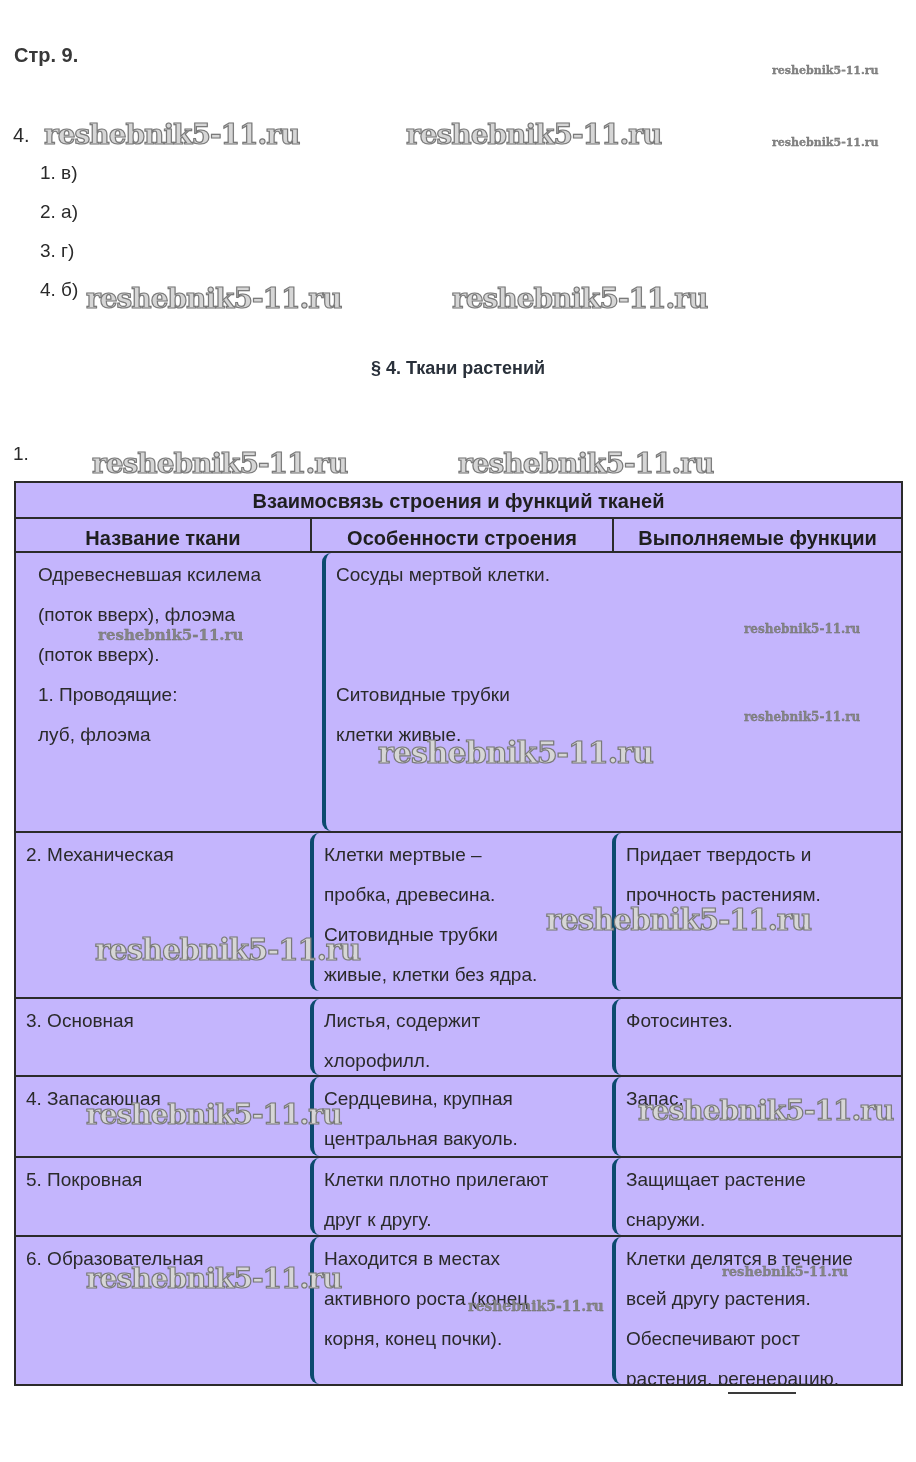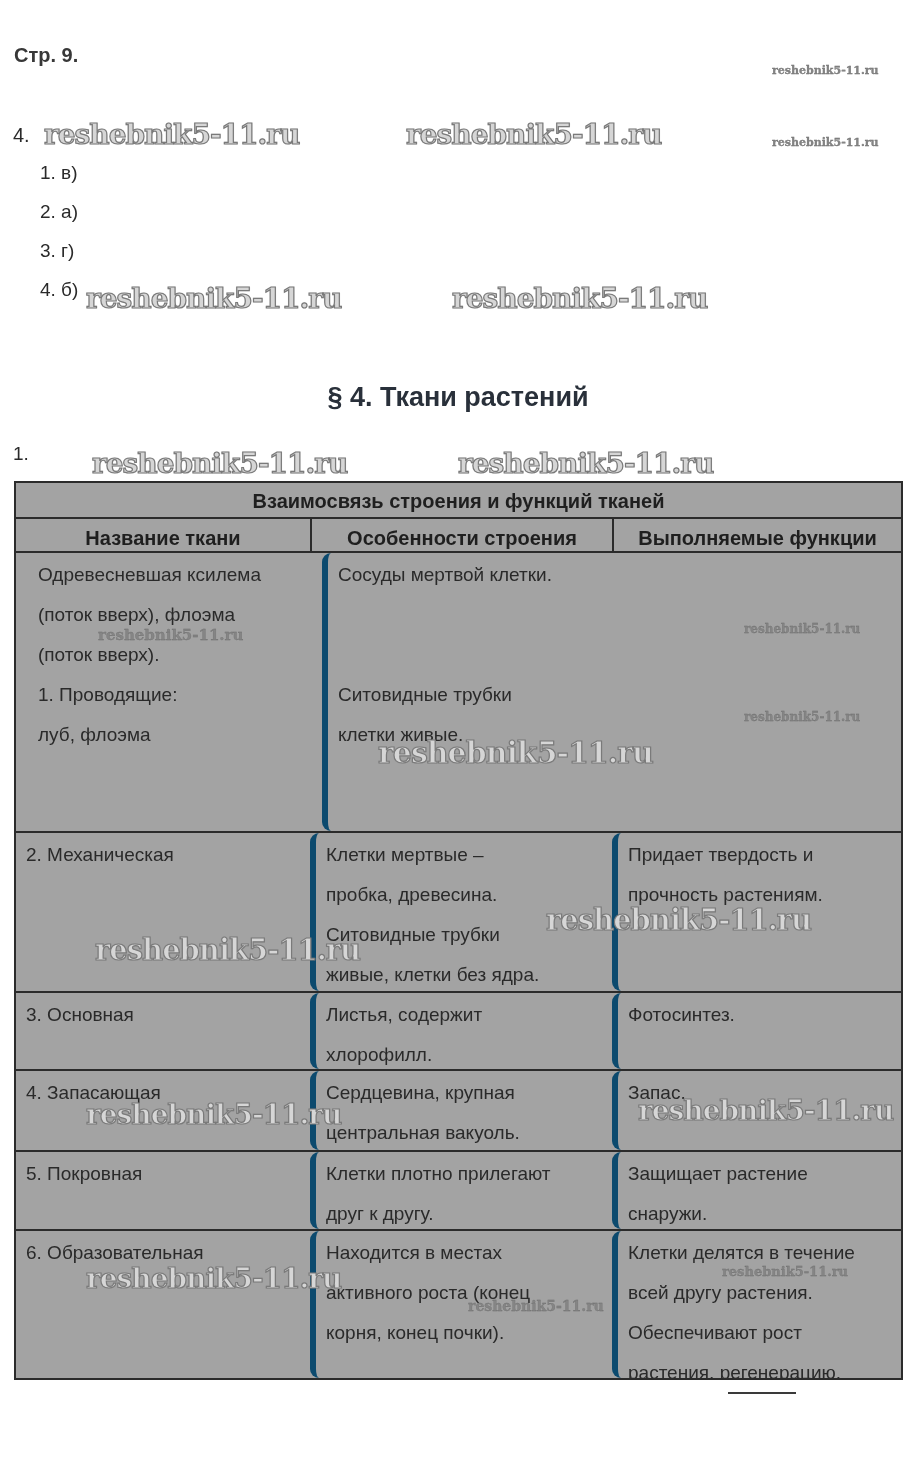--- a/index.html
+++ b/index.html
@@ -9,27 +9,27 @@
     font-family:"Liberation Sans", sans-serif; color:#2a2a2a;
   }
   .abs { position:absolute; }
 
   .page-label { left:14px; top:44px; font-size:20px; font-weight:600; color:#383838; }
   .ex-number  { font-size:20px; color:#2a2a2a; }
   .answers    { left:40px; top:162px; }
   .answer     { font-size:19px; color:#2a2a2a; height:39px; }
   .section-heading {
     left:0; top:358px; width:916px; text-align:center;
-    font-size:27px; font-weight:bold; color:#29303a;margin-top:24px;
+    font-size:18px; font-weight:bold; color:#29303a;
   }
 
   
   .tbl {
     position:absolute; left:14px; top:481px; width:889px;
-    border:2px solid #2b2b2b; background:#a3a3a3;
+    border:2px solid #2b2b2b; background:#c4b5fd;
   }
   .tbl-title {
     height:36px; line-height:36px; text-align:center;
     font-weight:bold; font-size:20px; color:#1f1f1f;
     border-bottom:2px solid #2b2b2b;
   }
   .tbl-head {
     display:grid; grid-template-columns:294px 302px 289px;
     border-bottom:2px solid #2b2b2b;
   }
@@ -38,21 +38,21 @@
     font-weight:bold; font-size:20px; color:#1f1f1f;
   }
   .tbl-head > div + div { border-left:2px solid #2b2b2b; }
   .tbl-row {
     display:grid; grid-template-columns:294px 302px 289px;
   }
   .tbl-row + .tbl-row { border-top:2px solid #2b2b2b; }
   .cell {
     padding:2px 6px 0 10px; overflow:hidden;
   }
-  .cell + .cell { border-left:6px solid #0c4a6e;border-radius:9px; }
+  .cell + .cell { border-left:4px solid #0c4a6e;border-radius:9px; }
   .line {
     height:40px; line-height:40px; font-size:19px; color:#2a2a2a;
     white-space:nowrap;
   }
 
   
   .wm {
     position:absolute; white-space:nowrap;
     font-family:"DejaVu Serif", serif; font-weight:700;
     pointer-events:none; user-select:none;
@@ -120,21 +120,21 @@
           <div class="line">Клетки мертвые –</div>
           <div class="line">пробка, древесина.</div>
           <div class="line">Ситовидные трубки</div>
           <div class="line">живые, клетки без ядра.</div>
         </div>
         <div class="cell">
           <div class="line">Придает твердость и</div>
           <div class="line">прочность растениям.</div>
         </div>
       </div>
-      <div class="tbl-row" style="height: 78px;">
+      <div class="tbl-row" style="height: 78px; margin-top: 6px;">
         <div class="cell">
           <div class="line">3. Основная</div>
         </div>
         <div class="cell">
           <div class="line">Листья, содержит</div>
           <div class="line">хлорофилл.</div>
         </div>
         <div class="cell">
           <div class="line">Фотосинтез.</div>
         </div>

